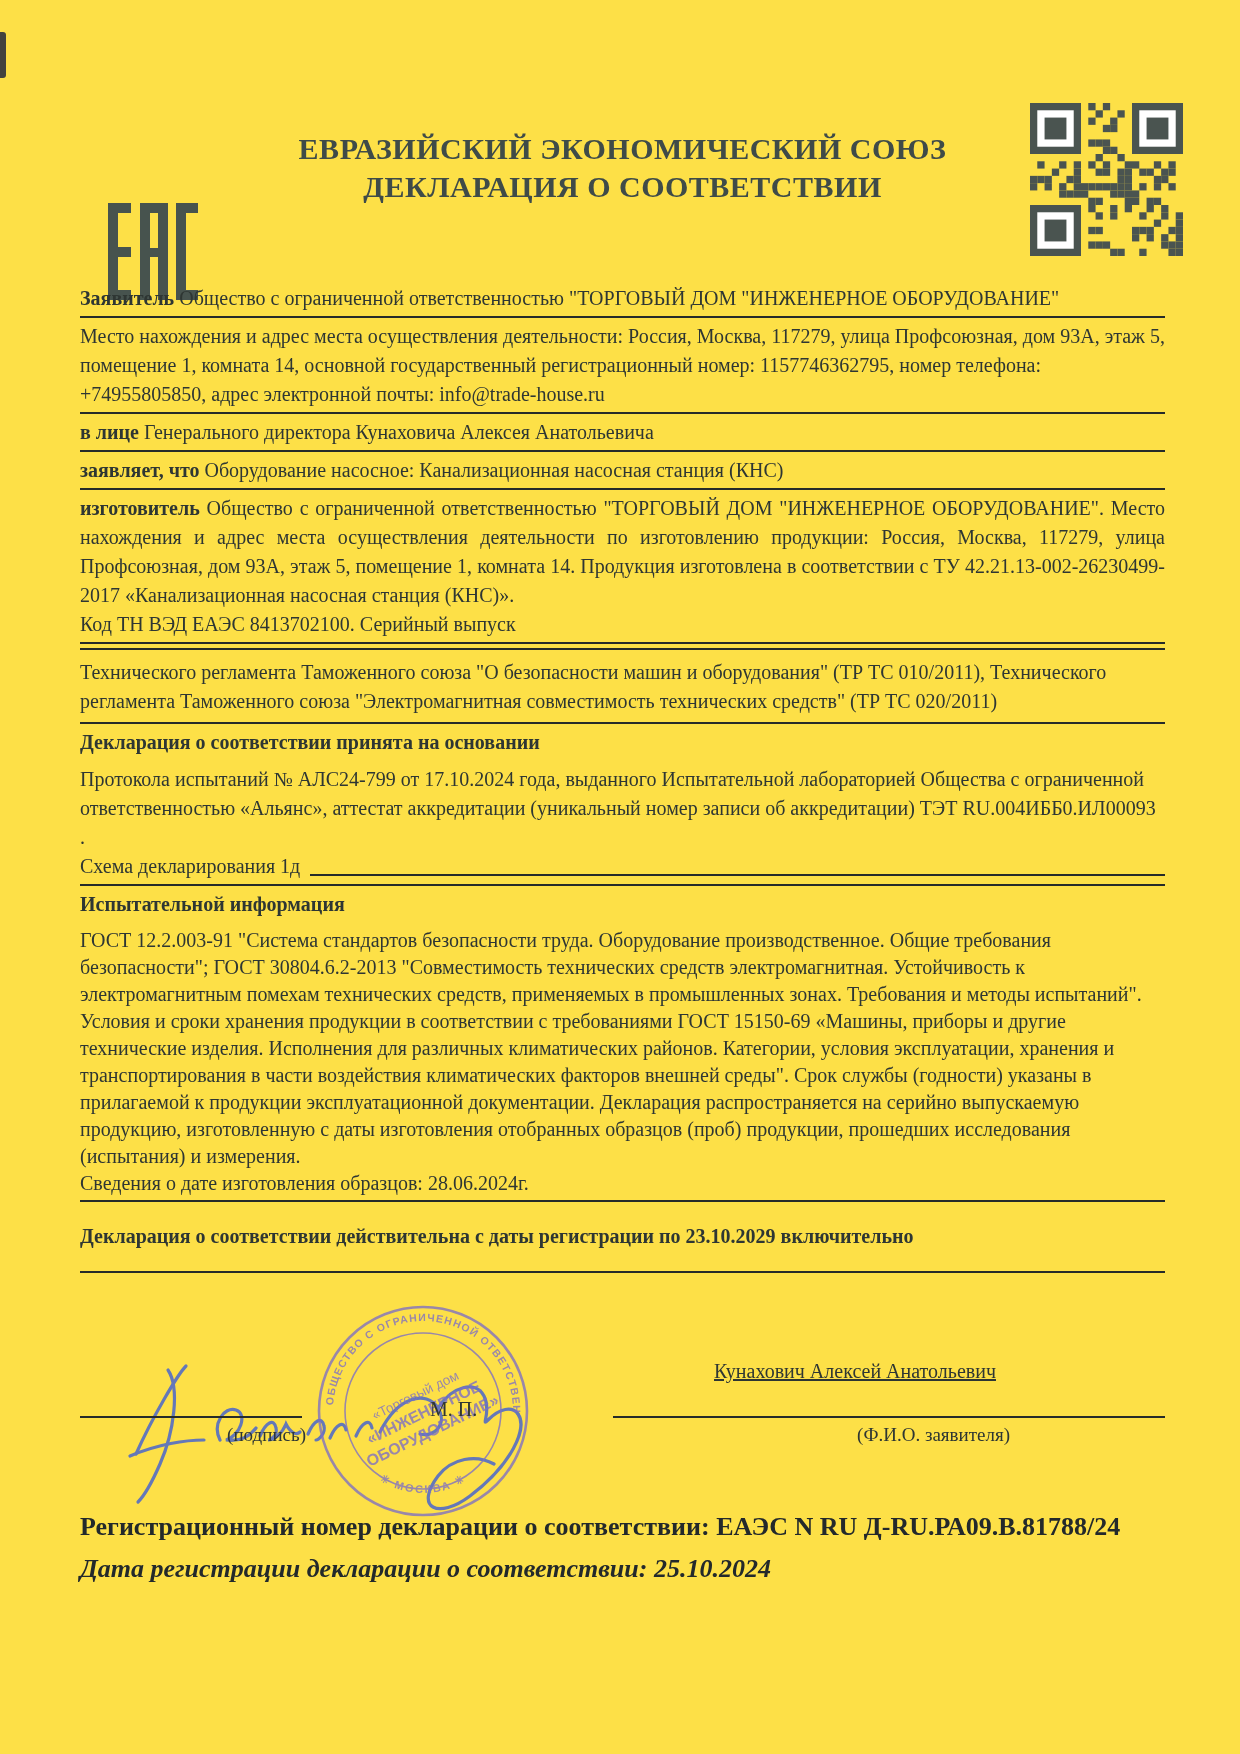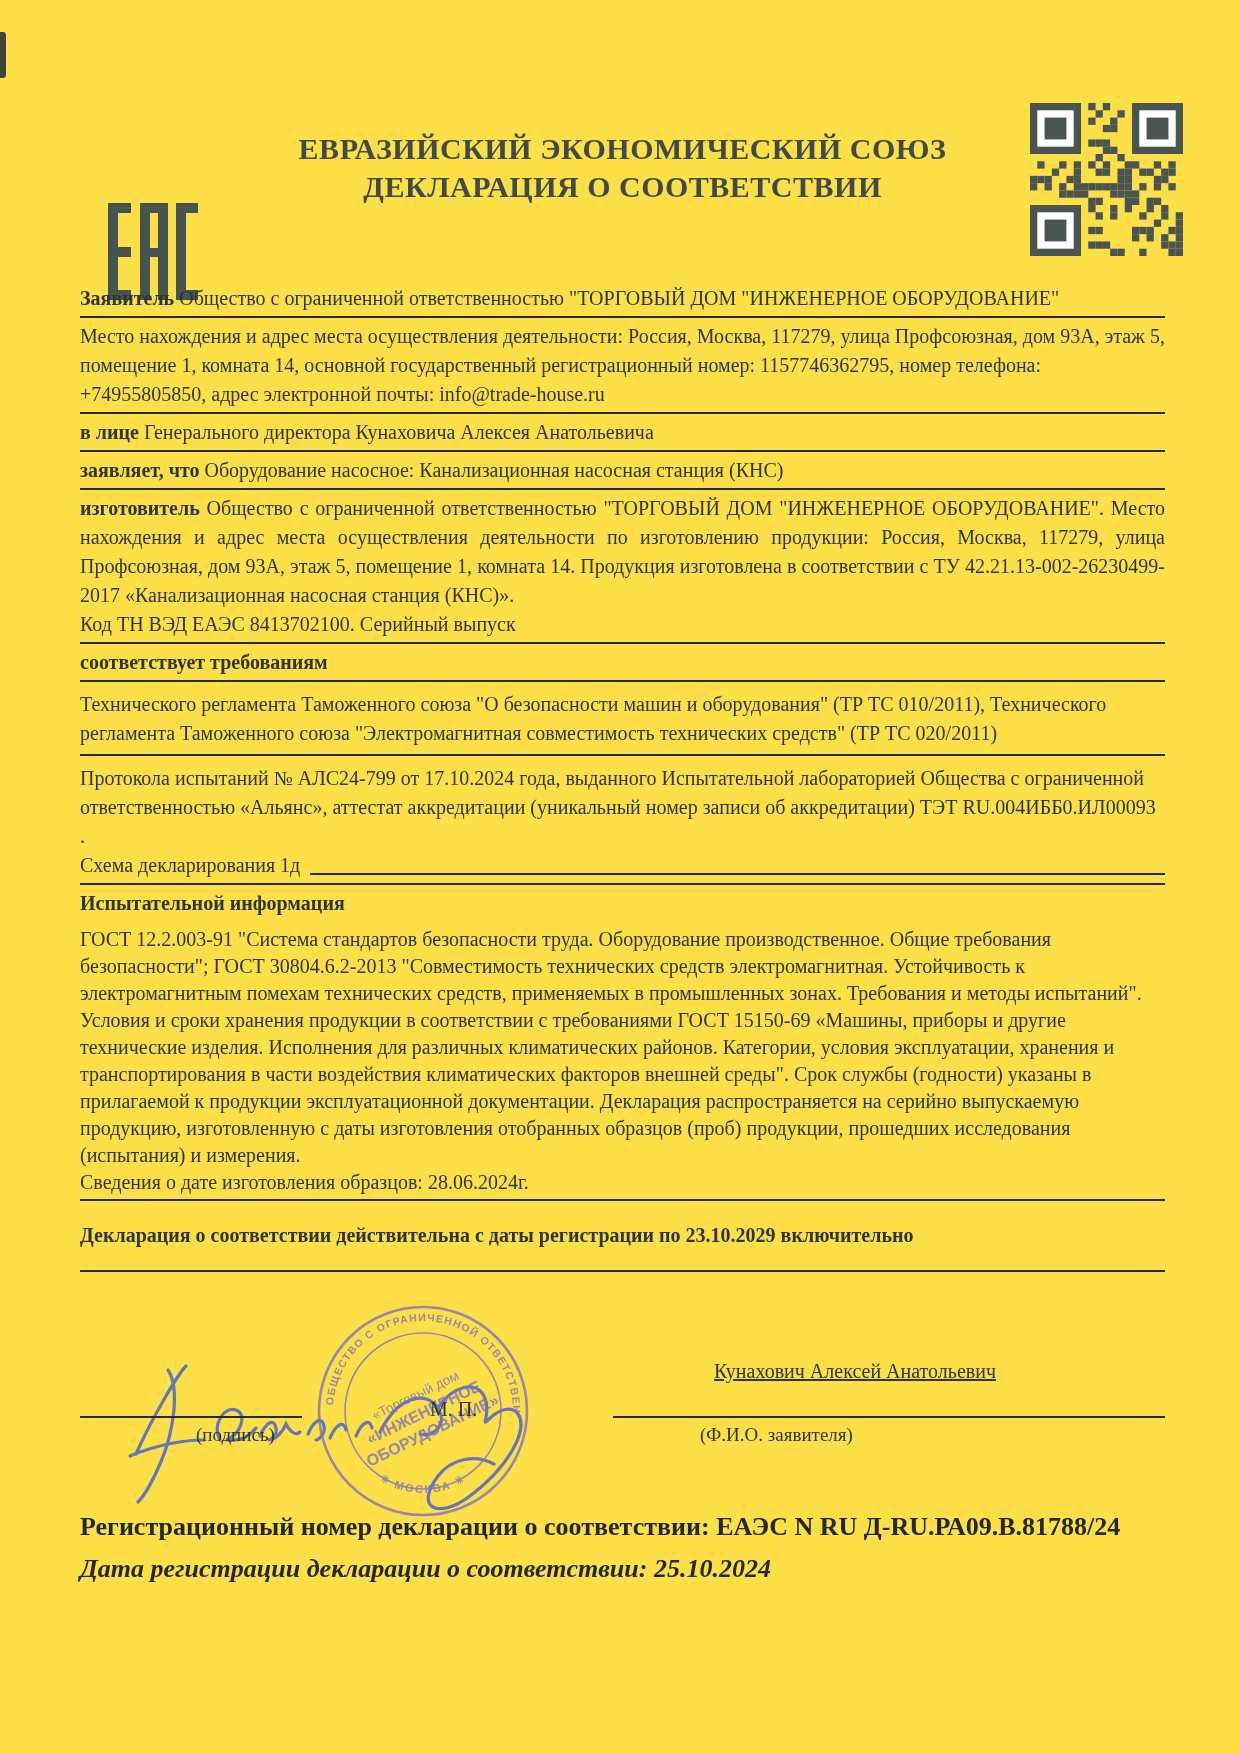--- a/index.html
+++ b/index.html
@@ -15,21 +15,21 @@
   .gost{line-height:27px;}
   .rule{border-top:2px solid #262b29;height:0;margin:3px 0 4px 0;}
   .mt80{margin-top:80px;}
   .mt8{margin-top:8px;}
   .mt6{margin-top:6px;}
   .schemerow{display:flex;align-items:flex-end;font-size:20px;line-height:29px;}
   .schemerow .fill{flex:1;border-bottom:2px solid #262b29;margin:0 0 5px 10px;}
   .boldline{font-weight:bold;font-size:20px;line-height:29px;}
   .abs{position:absolute;}
   .capline{border-top:2px solid #262b29;height:0;}
-  .caption{font-size:19px;color:#2e3633;text-align:left;}
+  .caption{font-size:19px;color:#2e3633;text-align:right;}
   .mp{font-size:20px;color:#2e3633;}
   .fio{font-size:20px;text-align:center;}
   .regline{position:absolute;left:80px;font-weight:bold;font-size:26px;color:#23292b;}
   .artifact{position:absolute;left:0;top:32px;width:6px;height:46px;background:#43433e;border-radius:0 3px 3px 0;}
 </style>
 </head>
 <body>
 
 <div class="page">
 
@@ -183,26 +183,26 @@
     <p class="sec"><b>в лице</b> <span>Генерального директора Кунаховича Алексея Анатольевича</span></p>
     <div class="rule"></div>
 
     <p class="sec"><b>заявляет, что</b> <span>Оборудование насосное: Канализационная насосная станция (КНС)</span></p>
     <div class="rule"></div>
 
     <p class="sec just"><b>изготовитель</b> <span>Общество с ограниченной ответственностью "ТОРГОВЫЙ ДОМ "ИНЖЕНЕРНОЕ ОБОРУДОВАНИЕ". Место нахождения и адрес места осуществления деятельности по изготовлению продукции: Россия, Москва, 117279, улица Профсоюзная, дом 93А, этаж 5, помещение 1, комната 14. Продукция изготовлена в соответствии с ТУ 42.21.13-002-26230499-2017 «Канализационная насосная станция (КНС)».</span></p>
     <p class="sec">Код ТН ВЭД ЕАЭС 8413702100. Серийный выпуск</p>
     <div class="rule"></div>
 
-    <p class="sec" style="font-weight:bold;">соответствует требованиям</p>
     <div class="rule"></div>
 
     <p class="sec mt8">Технического регламента Таможенного союза "О безопасности машин и оборудования" (ТР ТС 010/2011), Технического регламента Таможенного союза "Электромагнитная совместимость технических средств" (ТР ТС 020/2011)</p>
     <div class="rule mt6"></div>
 
+    <p class="sec" style="font-weight:bold;">Декларация о соответствии принята на основании</p>
     <p class="sec mt8">Протокола испытаний № АЛС24-799 от 17.10.2024 года, выданного Испытательной лабораторией Общества с ограниченной ответственностью «Альянс», аттестат аккредитации (уникальный номер записи об аккредитации)  ТЭТ RU.004ИББ0.ИЛ00093 .</p>
     <div class="schemerow">
       <span>Схема декларирования 1д</span>
       <span class="fill"></span>
     </div>
     <div class="rule"></div>
 
     <p class="sec" style="font-weight:bold;">Испытательной информация</p>
     <p class="sec gost mt8">ГОСТ 12.2.003-91 "Система стандартов безопасности труда. Оборудование производственное. Общие требования безопасности"; ГОСТ 30804.6.2-2013 "Совместимость технических средств электромагнитная. Устойчивость к электромагнитным помехам технических средств, применяемых в промышленных зонах. Требования и методы испытаний". Условия и сроки хранения продукции в соответствии с требованиями ГОСТ 15150-69 «Машины, приборы и другие технические изделия. Исполнения для различных климатических районов. Категории, условия эксплуатации, хранения и транспортирования в части воздействия климатических факторов внешней среды". Срок службы (годности) указаны в прилагаемой к продукции эксплуатационной документации. Декларация распространяется на серийно выпускаемую продукцию, изготовленную с даты изготовления отобранных образцов (проб) продукции, прошедших исследования (испытания) и измерения.</p>
     <p class="sec gost">Сведения о дате изготовления образцов: 28.06.2024г.</p>

